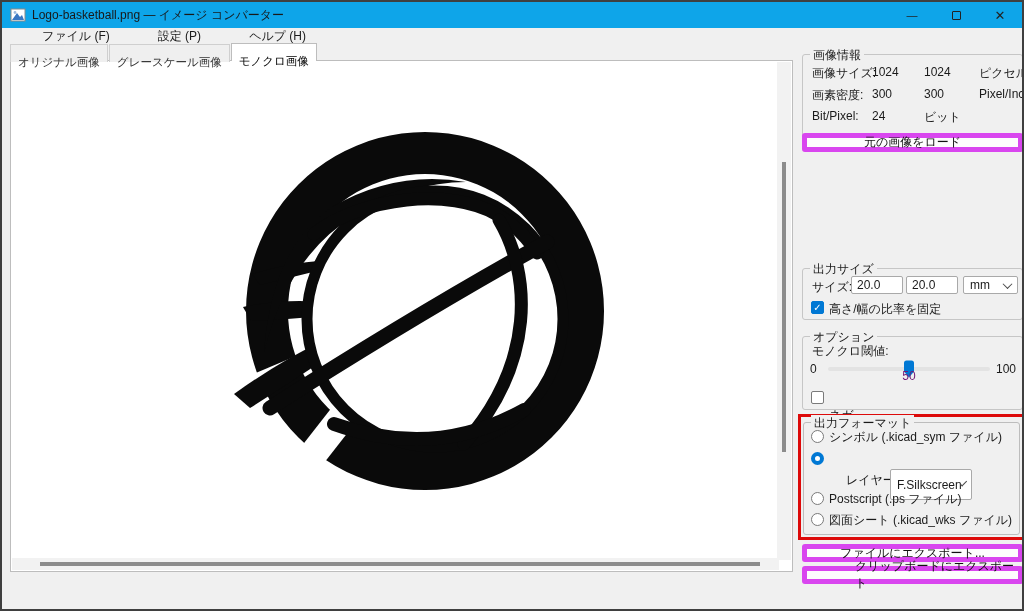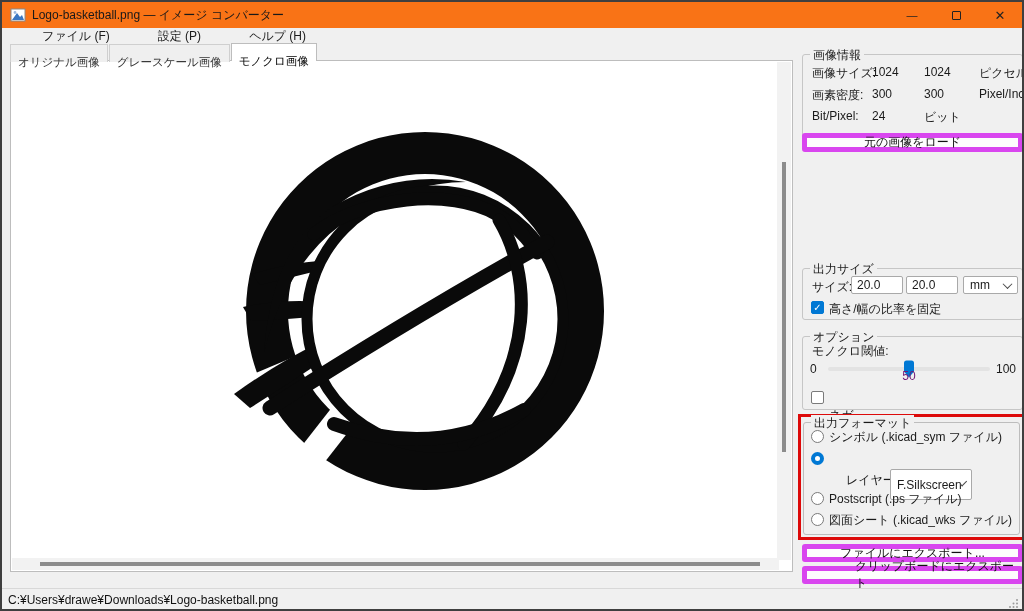--- a/index.html
+++ b/index.html
@@ -2,21 +2,21 @@
 <html style="--accent: #0078d4;"><head>
 <meta charset="utf-8">
 <style>
   * { margin:0; padding:0; box-sizing:border-box; }
   html,body { width:1024px; height:611px; }
   body { font-family:"Liberation Sans","DejaVu Sans",sans-serif; font-size:12px; color:#1a1a1a; }
   .window { position:relative; width:1024px; height:611px; background:#f0f0f0;
             border:2px solid #3f3f3f; overflow:hidden; }
 
   
-  .titlebar { position:absolute; left:0; top:0; right:0; height:26px; background:#f97316;
+  .titlebar { position:absolute; left:0; top:0; right:0; height:26px; background:#0ea5e9;
               display:flex; align-items:center; }
   .app-icon { width:16px; height:16px; margin:0 6px 0 8px; flex:0 0 auto; }
   .title-text { font-size:12px; color:#191919; }
   .win-btns { position:absolute; right:0; top:0; height:26px; display:flex; }
   .win-btn { width:44px; height:26px; display:flex; align-items:center; justify-content:center;
              font-size:13px; color:#222; }
   .max-glyph { width:9px; height:9px; border:1px solid #222; border-radius:1px; display:inline-block; }
 
   
   .menubar { position:absolute; left:0; top:26px; right:0; height:16px; display:flex; align-items:center; background:#f0f0f0; }
@@ -219,25 +219,14 @@
     <span class="radio" style="position:absolute; left:7px; top:69px;"></span>
     <span style="position:absolute; left:25px; top:68px;">Postscript (.ps ファイル)</span>
 
     <span class="radio" style="position:absolute; left:7px; top:90px;"></span>
     <span style="position:absolute; left:25px; top:89px;">図面シート (.kicad_wks ファイル)</span>
   </div>
 
   <div class="btn" style="left:800px; top:542px; width:221px; height:18px;">ファイルにエクスポート...</div>
   <div class="btn" style="left:800px; top:564px; width:221px; height:18px;padding-left:48px;">クリップボードにエクスポート</div>
 
-  <div class="statusbar">
-    <span>C:¥Users¥drawe¥Downloads¥Logo-basketball.png</span>
-    <svg class="grip" viewBox="0 0 10 10">
-      <circle cx="8" cy="2" r="1" fill="#9a9a9a"></circle>
-        <circle cx="8" cy="5.5" r="1" fill="#9a9a9a"></circle>
-      <circle cx="8" cy="9" r="1" fill="#9a9a9a"></circle>
-        <circle cx="4.5" cy="5.5" r="1" fill="#9a9a9a"></circle>
-      <circle cx="4.5" cy="9" r="1" fill="#9a9a9a"></circle>
-        <circle cx="1" cy="9" r="1" fill="#9a9a9a"></circle>
-    </svg>
-  </div>
 
 </div>
 
 </body></html>

